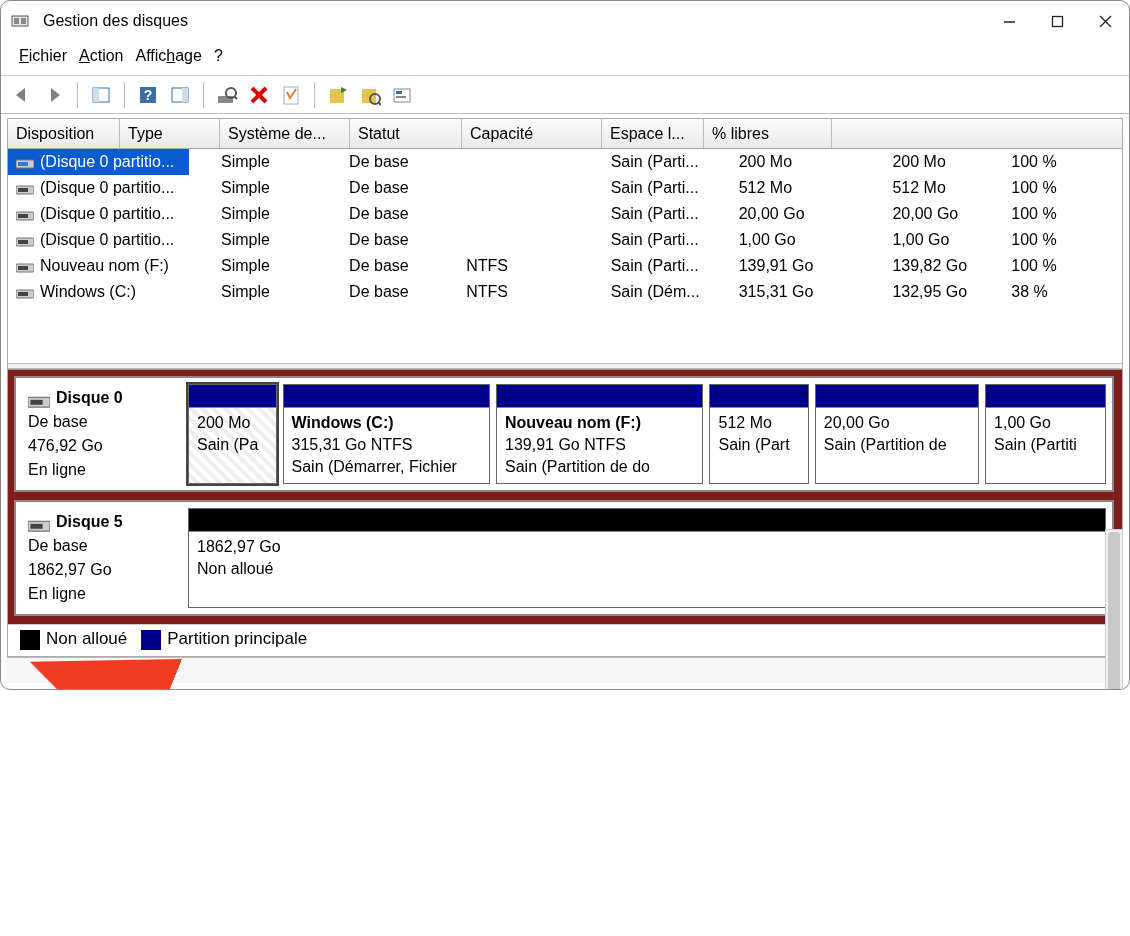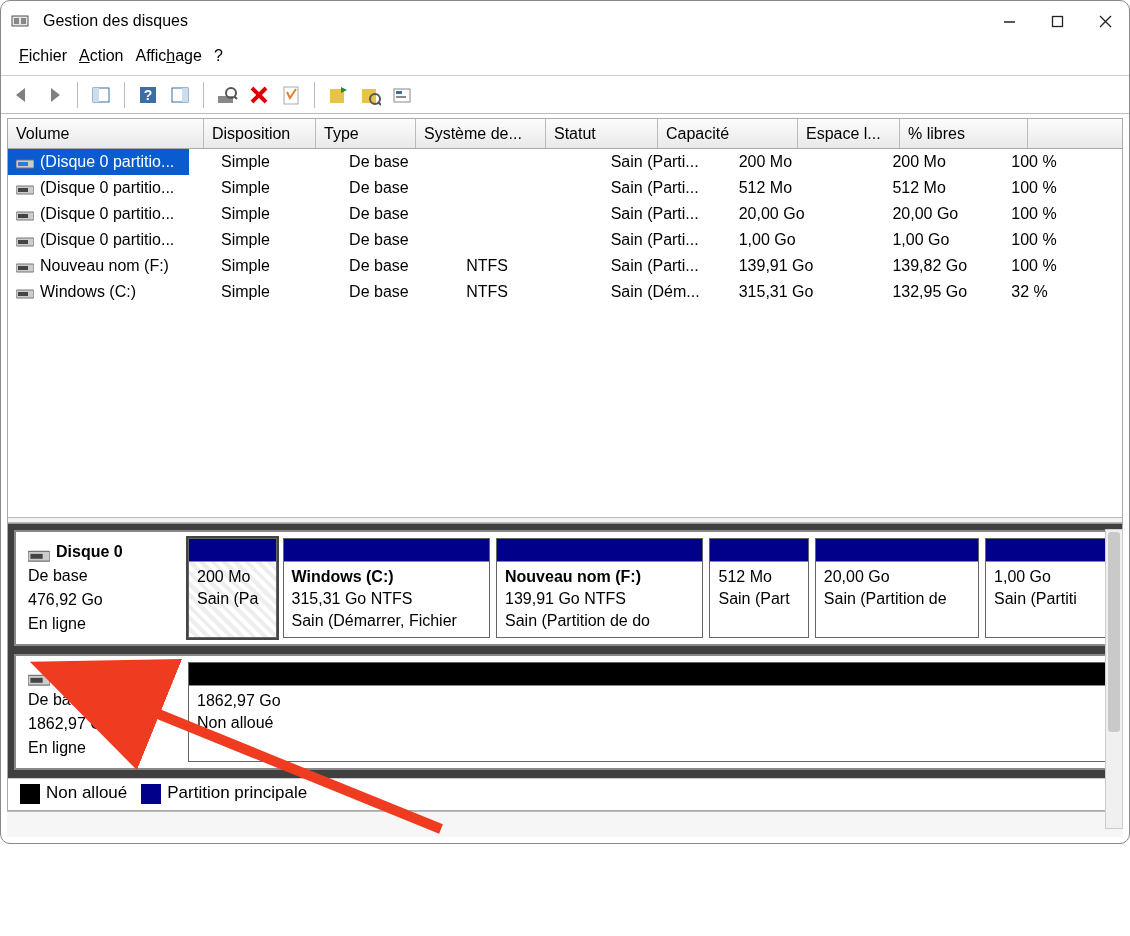--- a/index.html
+++ b/index.html
@@ -1,17 +1,17 @@
 <!DOCTYPE html>
 <html><head>
 <meta charset="utf-8">
 <style>
 * { box-sizing: border-box; font-family: "Segoe UI", Arial, sans-serif; }
 body { margin:0; background:#fff; }
-.window { width:1130px; height:844px; border:1px solid #888; border-radius:10px; overflow:hidden; display:flex; flex-direction:column; position:relative; background:#fff;}
+.window { width:1130px; height:690px; border:1px solid #888; border-radius:10px; overflow:hidden; display:flex; flex-direction:column; position:relative; background:#fff;}
 .titlebar { height:40px; display:flex; align-items:center; padding:0 0 0 10px; font-size:16px; }
 .titlebar .spacer { flex:1; }
 .titlebar .app-icon { width:18px; height:18px; margin-right:14px; display:inline-block;}
 .win-btn { width:48px; height:40px; display:flex; align-items:center; justify-content:center; font-size:14px; }
 .win-btn svg { width:13px; height:13px; stroke:#222; stroke-width:1.3; fill:none;}
 .menubar { display:flex; gap:12px; padding:6px 18px 10px 18px; font-size:16px; border-bottom:1px solid #ccc;}
 .menubar .item .ul { text-decoration:underline; }
 .toolbar { display:flex; align-items:center; gap:6px; padding:4px 8px; border-bottom:1px solid #bbb; height:38px;}
 .tb-sep { width:1px; height:26px; background:#bbb; margin:0 4px;}
 .tb-btn { width:26px; height:26px; display:flex; align-items:center; justify-content:center;}
@@ -20,21 +20,21 @@
 .vol-header { display:flex; height:30px; border-bottom:1px solid #aaa; background:linear-gradient(#fcfcfc,#e9e9e9); font-size:16px;}
 .vol-header .col { border-right:1px solid #bbb; padding:3px 8px; display:flex; align-items:center; overflow:hidden; white-space:nowrap;}
 .vol-body { background:#fff; }
 .vol-row { display:flex; height:26px; font-size:16px;gap:24px; }
 .vol-row .cell { padding:1px 8px; overflow:hidden; white-space:nowrap; text-overflow:ellipsis; display:flex; align-items:center;}
 .vol-row.selected .cell.first { background:#0a5bd0; color:#fff;}
 .vol-row .cell.first .drv-icon { width:18px; height:12px; margin-right:6px; flex-shrink:0;}
 .col-volume{width:196px;} .col-disp{width:112px;} .col-type{width:100px;} .col-fs{width:130px;} .col-statut{width:112px;} .col-cap{width:140px;} .col-free{width:102px;} .col-pct{width:128px;}
 .gap-area { flex:1; background:#fff; }
 .splitter-h { height:6px; background:#f3f3f3; border-top:1px solid #bbb; border-bottom:1px solid #bbb;}
-.graphical { background:#404040; padding:6px 0 0 6px; border-top:1px solid #999; display:flex; flex-direction:column;}
+.graphical { background:#7f1d1d; padding:6px 0 0 6px; border-top:1px solid #999; display:flex; flex-direction:column;}
 .disk-row { display:flex; gap:6px; border:2px solid #888; padding:4px; margin:0 8px 8px 0; background:#fff;}
 .disk-info { width:160px; padding:4px 4px 4px 8px; font-size:16px; line-height:1.5;}
 .disk-info .nm { font-weight:700;}
 .disk-info .di-icon { width:22px; height:14px; display:inline-block; margin-right:6px; vertical-align:middle;}
 .parts-wrap { flex:1; display:flex; gap:6px; padding:2px;}
 .part { border:1px solid #666; display:flex; flex-direction:column; min-width:0;}
 .part .bar { height:22px; background:#00008b;}
 .part.unalloc .bar { background:#000;}
 .part .body { padding:4px 8px; font-size:16px; line-height:1.35; border-top:1px solid #888; flex:1; overflow:hidden; white-space:nowrap; text-overflow:ellipsis;}
 .part.sel { outline:2px solid #444; }
@@ -159,21 +159,20 @@
         <svg viewBox="0 0 22 22">
           <rect x="3" y="5" width="16" height="13" fill="#fff" stroke="#888"></rect>
           <rect x="5" y="7" width="6" height="3" fill="#3a6ea5"></rect>
           <rect x="5" y="12" width="10" height="2" fill="#888"></rect>
         </svg>
       </div>
   </div>
 
   <div class="content">
     <div class="vol-header">
-      <div class="col col-volume">Volume</div>
       <div class="col col-disp">Disposition</div>
       <div class="col col-type">Type</div>
       <div class="col col-fs">Système de...</div>
       <div class="col col-statut">Statut</div>
       <div class="col col-cap">Capacité</div>
       <div class="col col-free">Espace l...</div>
       <div class="col col-pct">% libres</div>
       <div class="col" style="flex:1;border-right:none;"></div>
     </div>
     <div class="vol-body" id="vol-body">
@@ -264,21 +263,21 @@
                 <rect x="2" y="4" width="10" height="4" fill="#444"></rect>
               </svg></span>
             <span>Windows (C:)</span>
           </div>
           <div class="cell col-disp">Simple</div>
           <div class="cell col-type">De base</div>
           <div class="cell col-fs">NTFS</div>
           <div class="cell col-statut">Sain (Dém...</div>
           <div class="cell col-cap">315,31 Go</div>
           <div class="cell col-free">132,95 Go</div>
-          <div class="cell col-pct">32 %</div>
+          <div class="cell col-pct">38 %</div>
         </div>
       </div>
     <div class="gap-area"></div>
     <div class="splitter-h"></div>
 
     <div class="graphical" id="graphical">
         <div class="disk-row">
           <div class="disk-info">
        <div><span class="di-icon"><svg viewBox="0 0 18 12">
                   <rect x="0" y="2" width="18" height="8" rx="1" fill="#ccc" stroke="#777"></rect>

